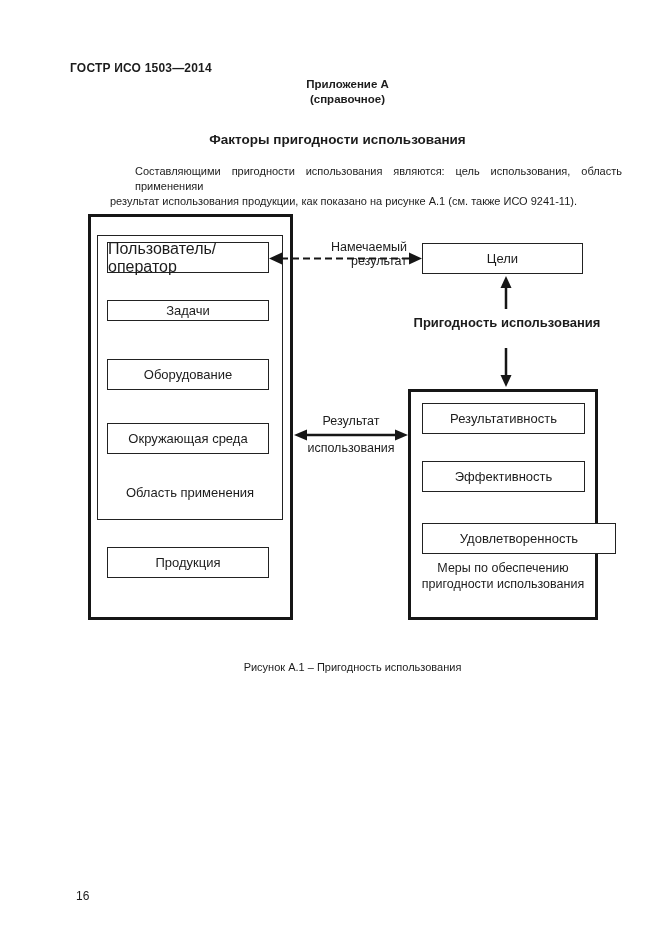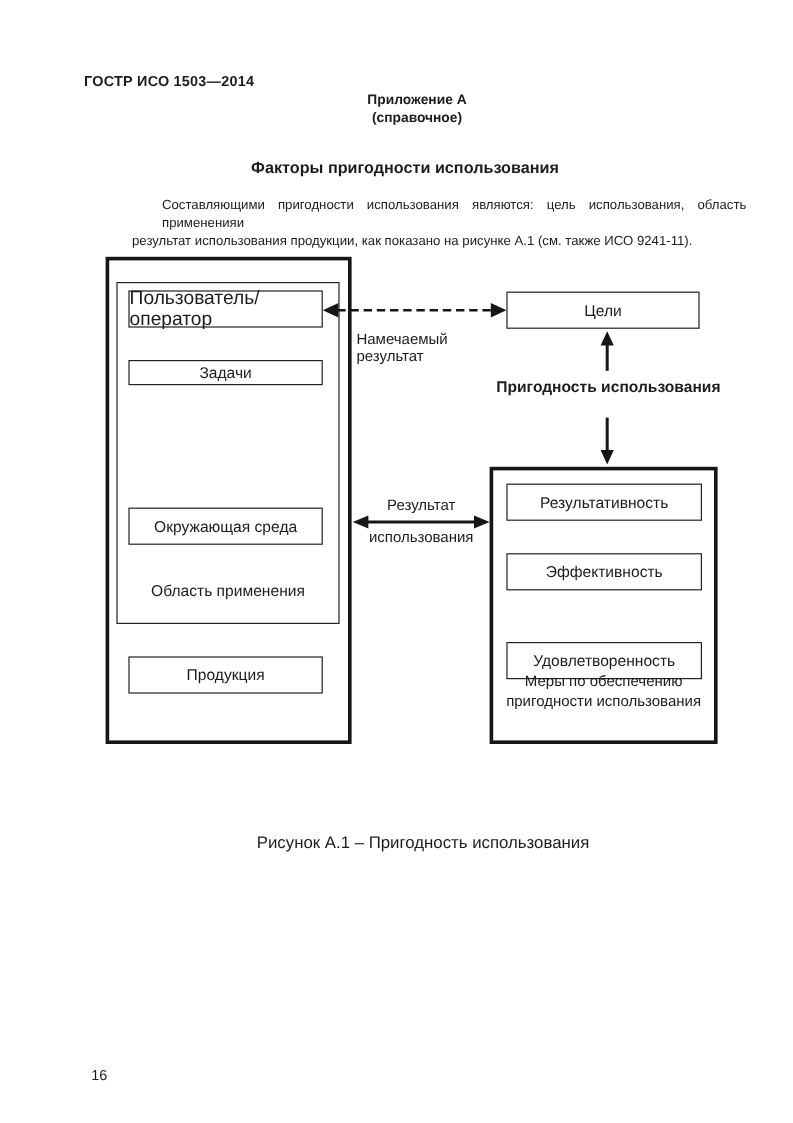--- a/index.html
+++ b/index.html
@@ -47,40 +47,40 @@
   .n-user      { left: 107px; top: 242px; width: 162px; height: 31px; font-size: 16px; }
   .n-tasks     { left: 107px; top: 300px; width: 162px; height: 21px; }
   .n-equip     { left: 107px; top: 359px; width: 162px; height: 31px; }
   .n-env       { left: 107px; top: 423px; width: 162px; height: 31px; }
   .area-label  { left: 97px;  top: 485px; width: 186px; text-align: center; font-size: 13px; }
   .n-product   { left: 107px; top: 547px; width: 162px; height: 31px; }
   .n-goals     { left: 422px; top: 243px; width: 161px; height: 31px; }
   .right-outer { left: 408px; top: 389px; width: 190px; height: 231px; }
   .n-effect    { left: 422px; top: 403px; width: 163px; height: 31px; }
   .n-effic     { left: 422px; top: 461px; width: 163px; height: 31px; }
-  .n-satisf    { left: 422px; top: 523px; width: 163px; height: 31px; margin-top: 12px; }
+  .n-satisf    { left: 422px; top: 523px; width: 194px; height: 31px; }
   .measures-label {
     left: 406px; top: 560px; width: 194px;
     text-align: center; font-size: 12.5px; line-height: 16px;
   }
   
   .intended-label {
     left: 297px; top: 240px; width: 110px;
-    text-align: left; font-size: 12.5px; line-height: 14px; margin-top: 36px;
+    text-align: right; font-size: 12.5px; line-height: 14px;
   }
   .usability-label {
     left: 407px; top: 315px; width: 200px;
     text-align: center; font-size: 13px; background: #ffffff; font-weight: bold;
   }
   .ur1 { left: 296px; top: 414px; width: 110px; text-align: center; font-size: 12.5px; }
   .ur2 { left: 281px; top: 441px; width: 140px; text-align: center; font-size: 12.5px; }
 
   .caption {
-    left: 45px; top: 694px; width: 615px;
-    text-align: center; font-size: 14px;
+    left: 45px; top: 661px; width: 615px;
+    text-align: center; font-size: 11px;
   }
   .page-number { left: 76px; top: 855px; font-size: 12px; margin-top: 34px; }
 
   .arrows-svg { position: absolute; left: 0; top: 0; pointer-events: none; }
 </style>
 </head>
 <body>
 
 <div class="page">
 
@@ -95,20 +95,21 @@
 
   <div class="abs paragraph">
     <div class="pline1">Составляющими пригодности использования являются: цель использования, область примененияи</div>
     <div class="pline2">результат использования продукции, как показано на рисунке А.1 (см. также ИСО 9241-11).</div>
   </div>
 
   <div class="abs thick-box left-outer"></div>
   <div class="abs thin-box left-inner"></div>
   <div class="abs node n-user">Пользователь/оператор</div>
   <div class="abs node n-tasks">Задачи</div>
+  <div class="abs node n-equip">Оборудование</div>
   <div class="abs node n-env">Окружающая среда</div>
   <div class="abs area-label">Область применения</div>
   <div class="abs node n-product">Продукция</div>
 
   <div class="abs node n-goals">Цели</div>
 
   <div class="abs thick-box right-outer"></div>
   <div class="abs node n-effic">Эффективность</div>
   <div class="abs node n-effect">Результативность</div>
   <div class="abs node n-satisf">Удовлетворенность</div>

